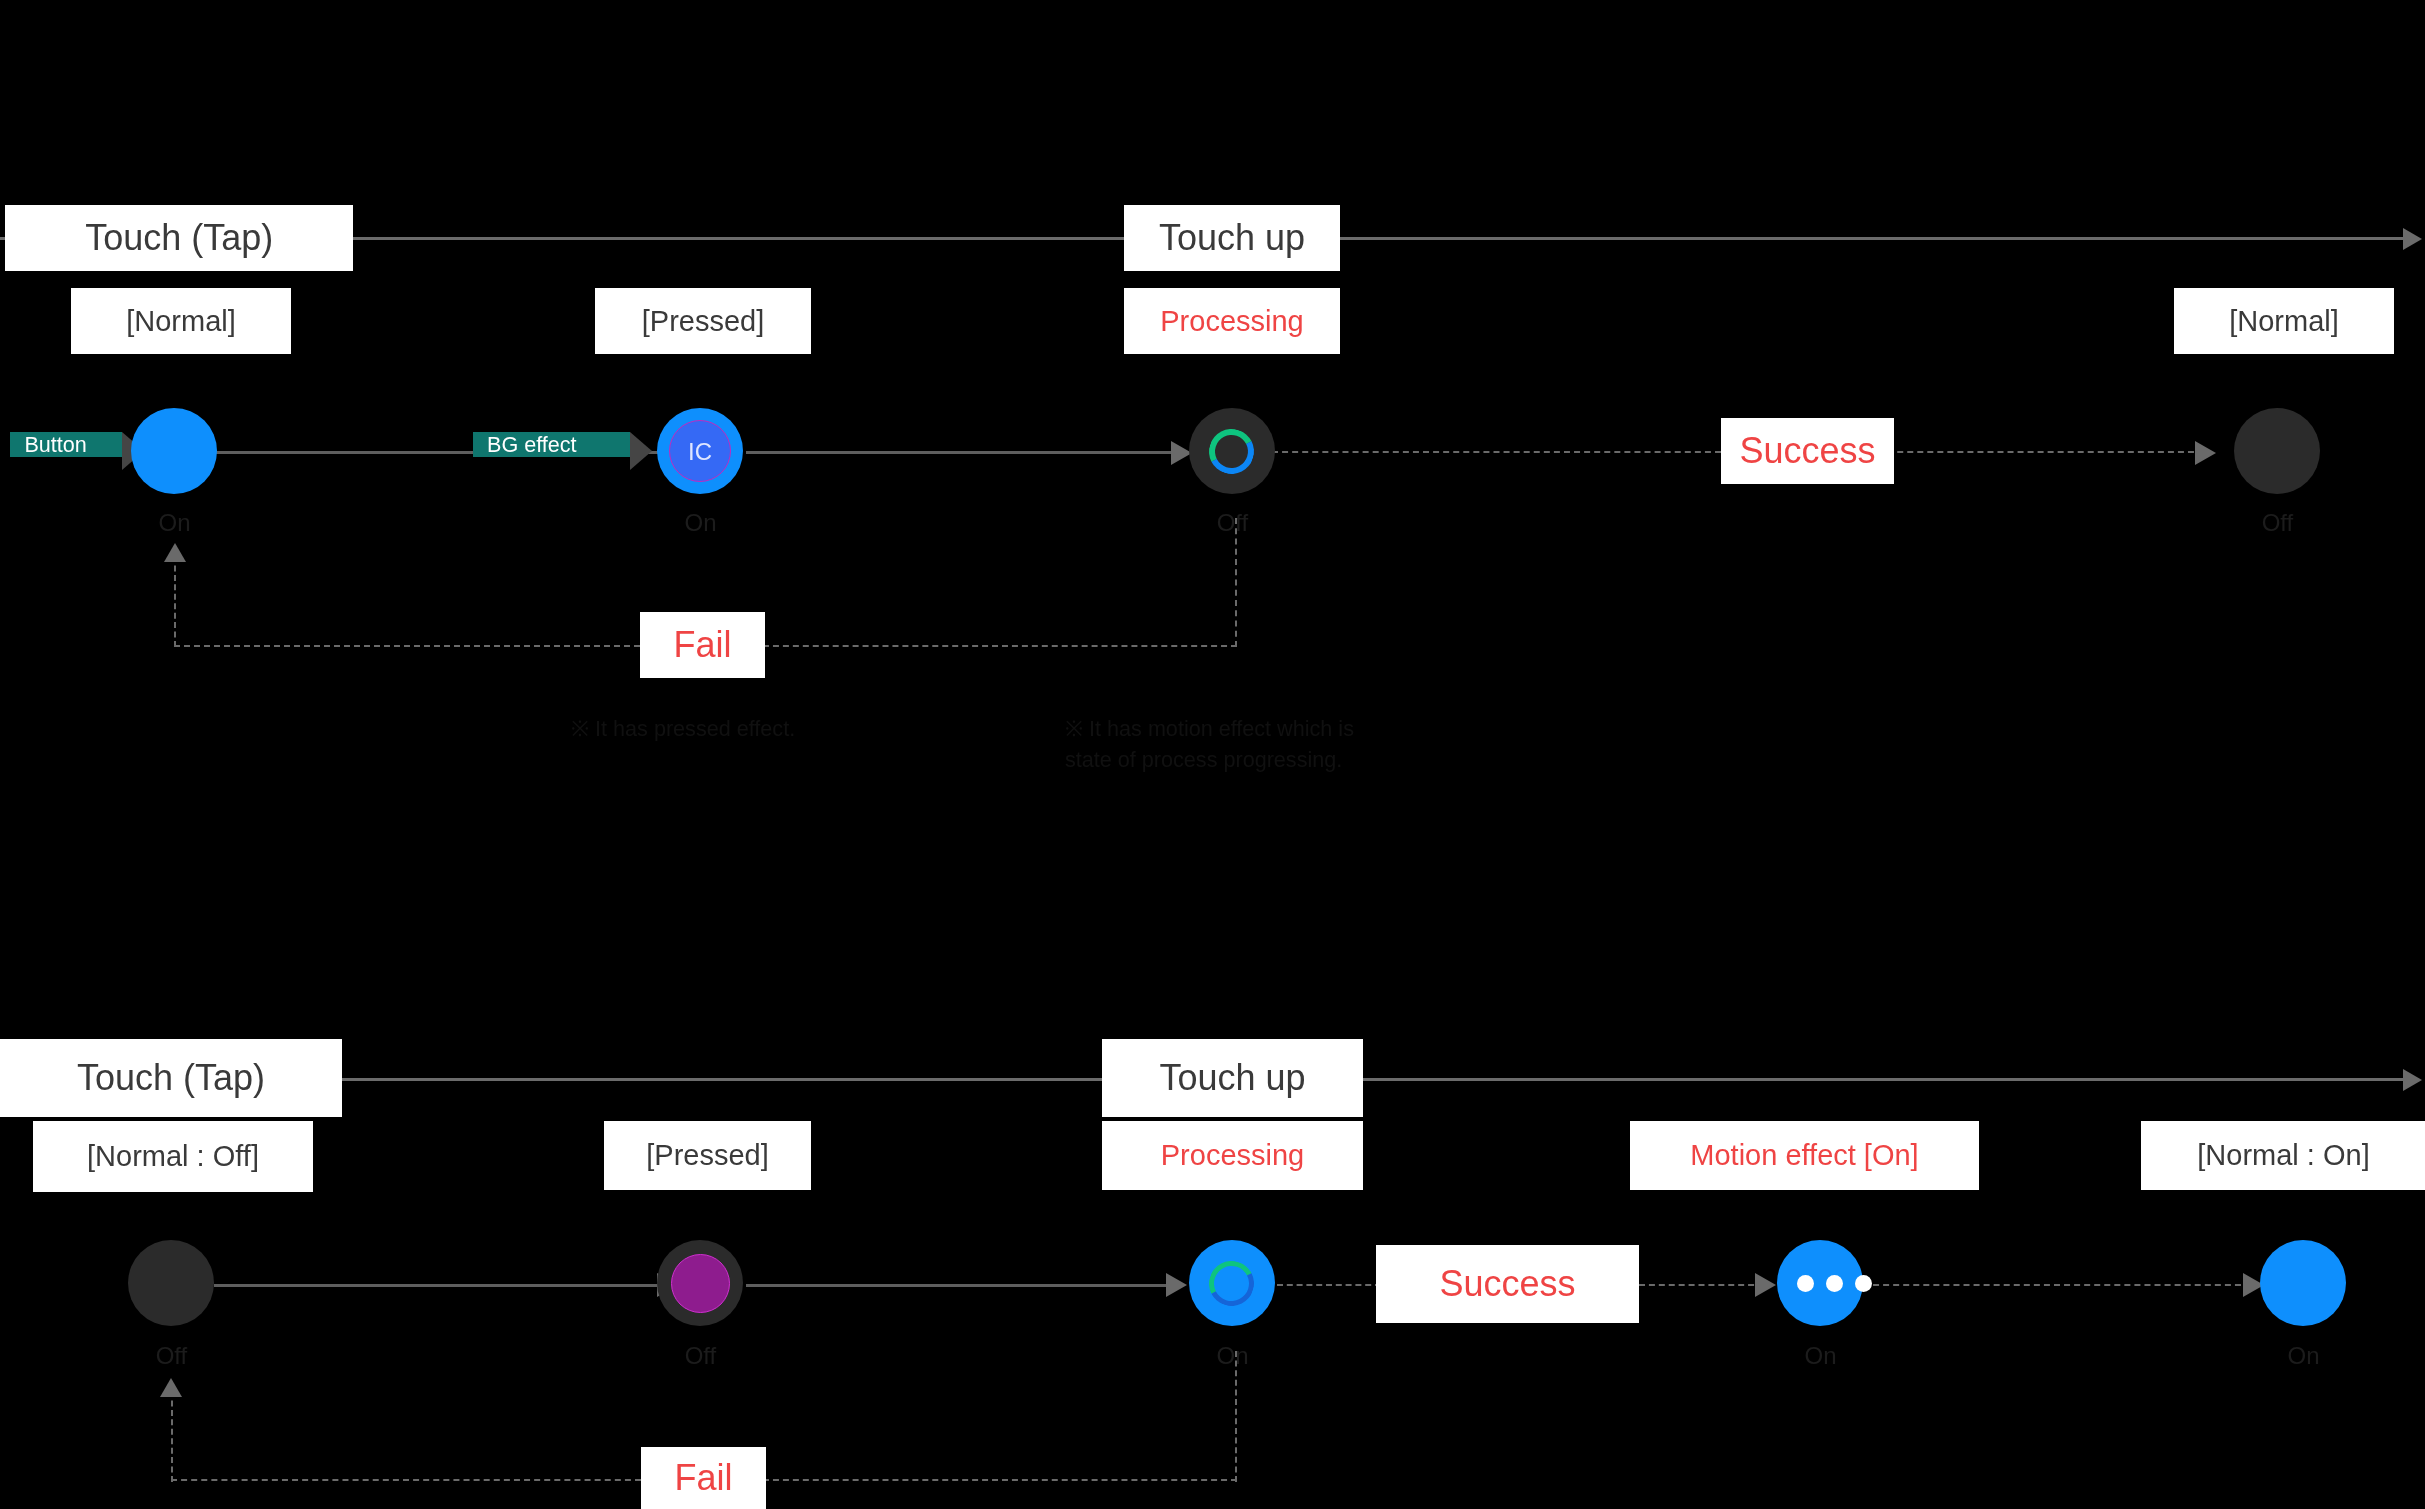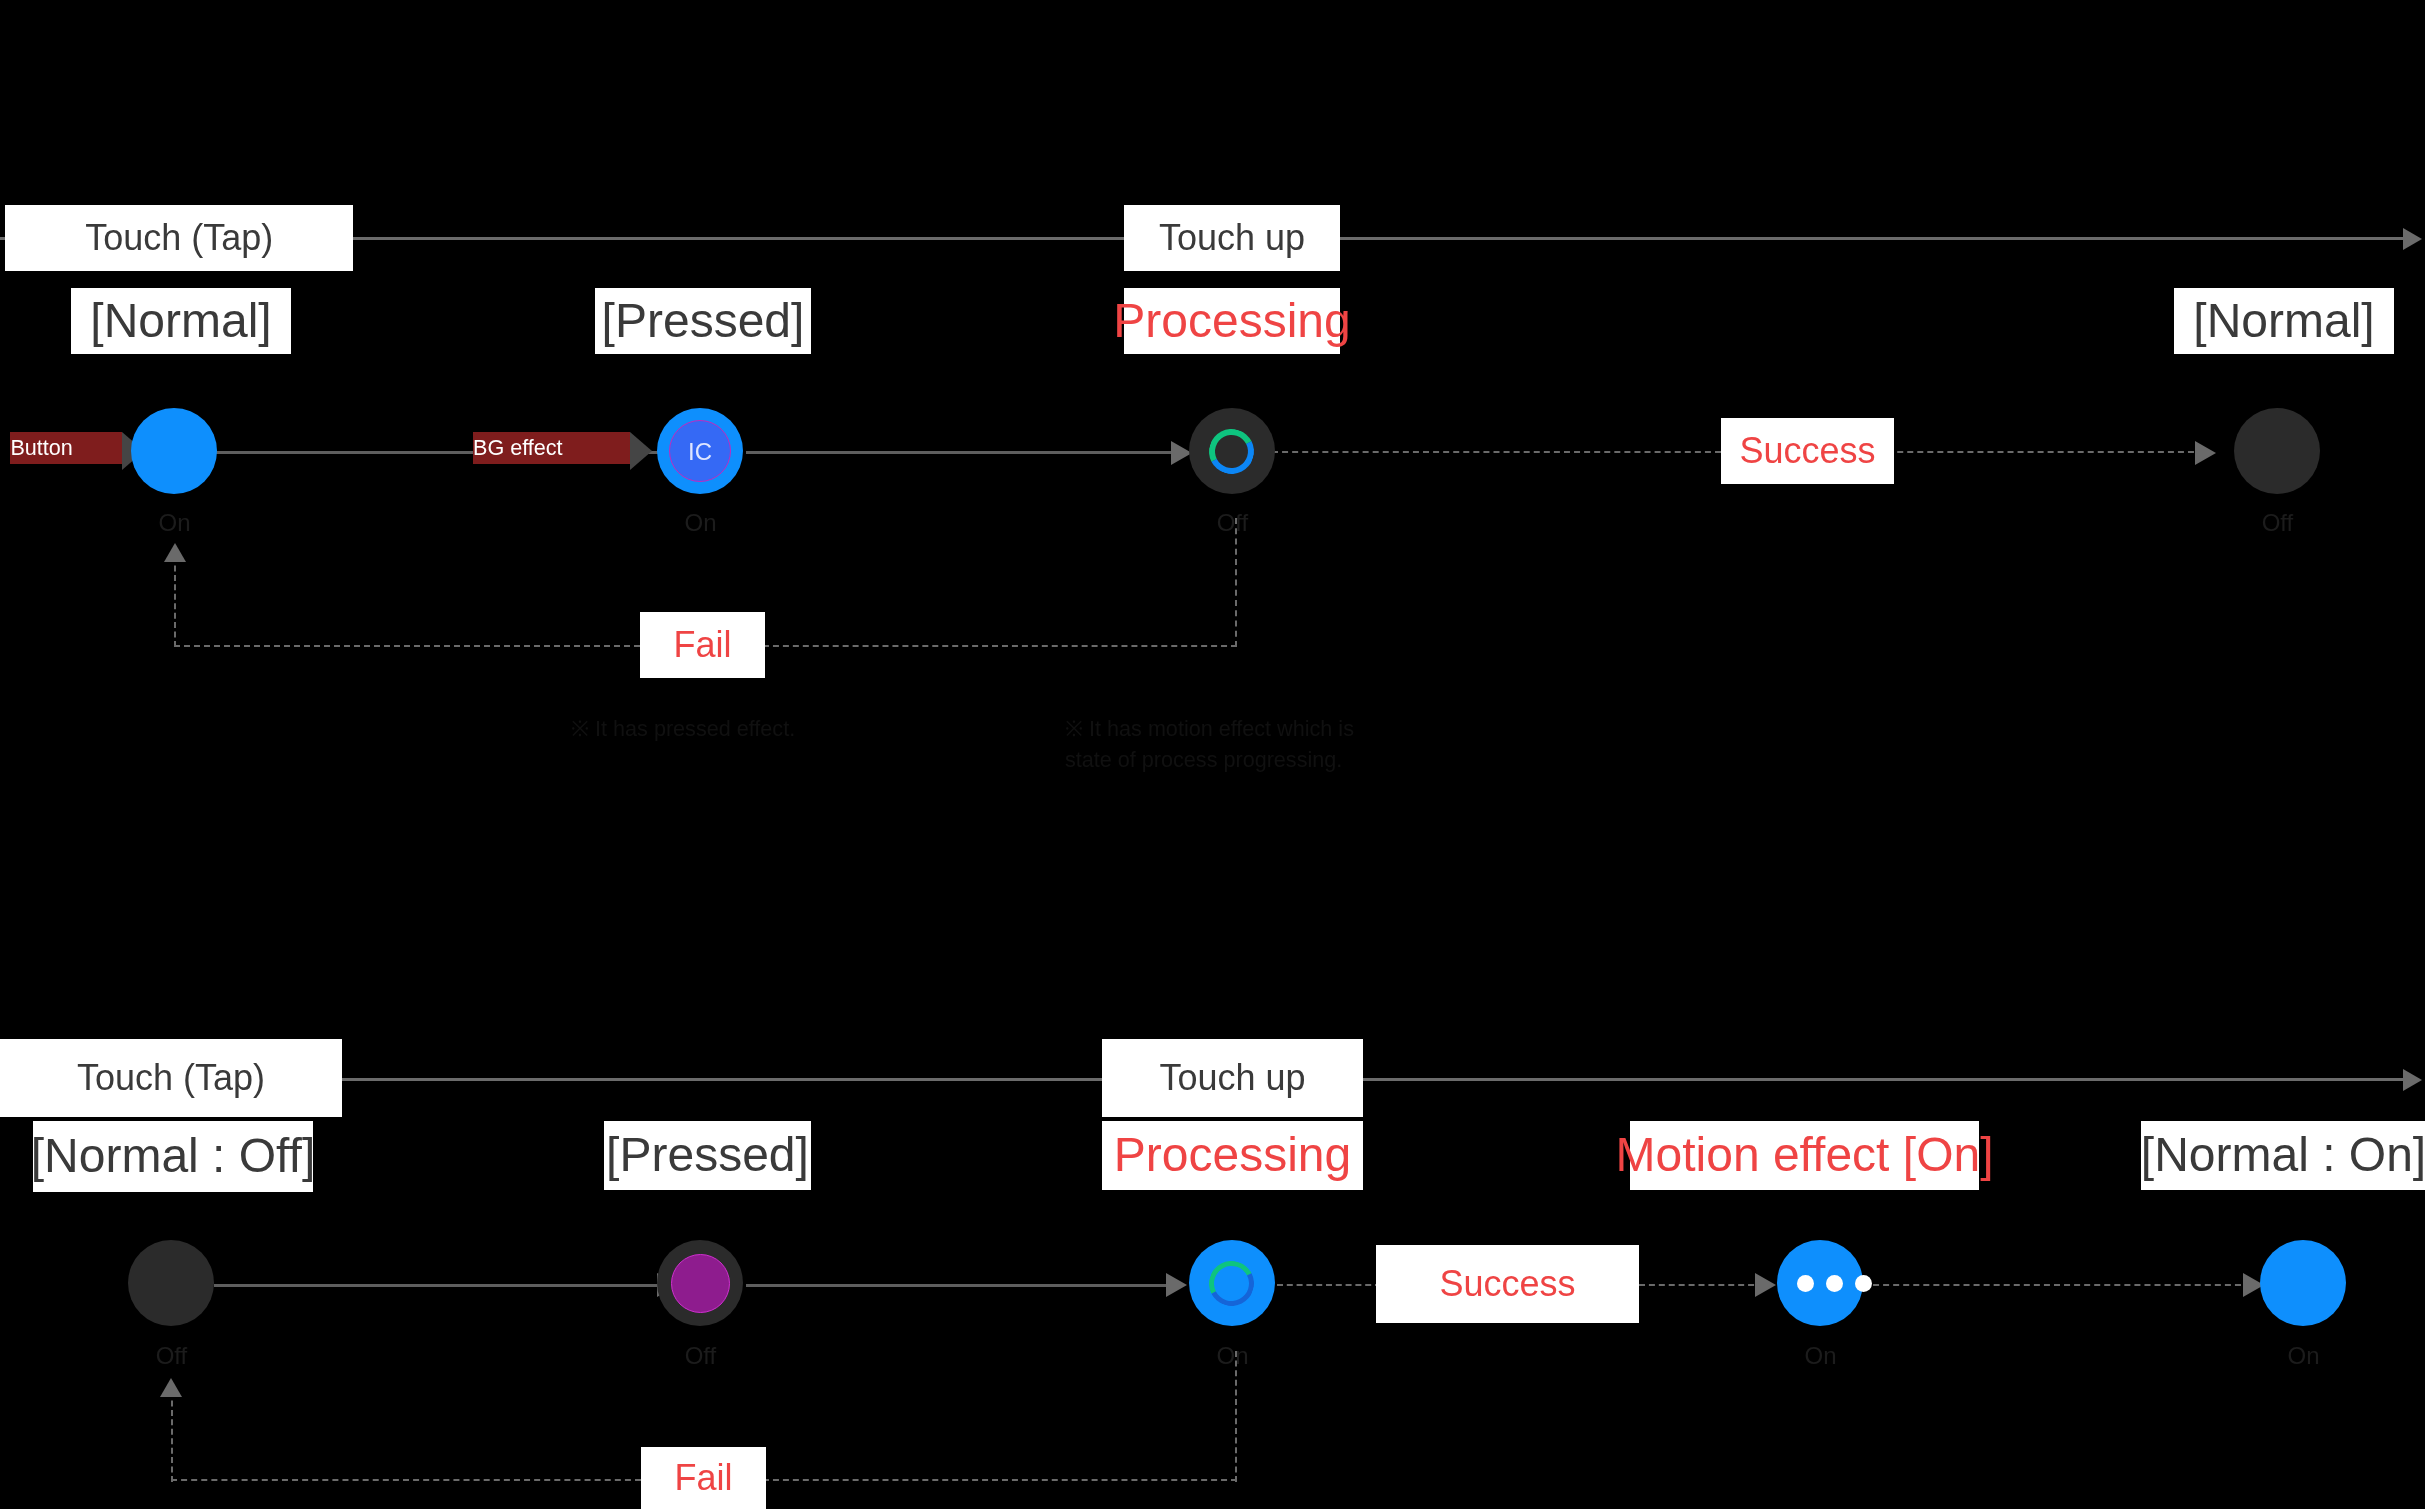--- a/index.html
+++ b/index.html
@@ -13,21 +13,21 @@
   
   .chip{
     position:absolute;background:#ffffff;
     display:flex;align-items:center;justify-content:center;
     text-align:right;line-height:1.05;white-space:nowrap;
     box-sizing:border-box;
   }
   .chip.dark   { color:#3a3a3a; }
   .chip.muted  { color:#ef4444; }
   .t-event  { font-size:36px; }
-  .t-state  { font-size:48px; }
+  .t-state  { font-size:29px; }
   .t-result { font-size:36px; }
 
   
   .rule{position:absolute;height:2.6px;background:#6b6b6b;}
   .rule-arrow{
     position:absolute;width:0;height:0;
     border-top:11.2px solid transparent;border-bottom:11.2px solid transparent;
     border-left:19px solid #6b6b6b;
   }
 
@@ -68,22 +68,22 @@
     border:6px solid transparent;border-bottom-color:#0c86f5;border-right-color:#0c86f5;
     transform:rotate(18deg);
   }
 
   
   .dots{position:absolute;display:flex;gap:12px;align-items:center;}
   .dots span{display:block;width:17px;height:17px;border-radius:50%;background:#ffffff;}
 
   
   .tag{
-    position:absolute;height:32px;background:#7f1d1d;color:#ffffff;
-    font-size:21.6px;display:flex;align-items:center;padding-left:0;
+    position:absolute;height:25px;background:#0f766e;color:#ffffff;
+    font-size:21.6px;display:flex;align-items:center;padding-left:14px;
     box-sizing:border-box;
   }
   .tag-point{
     position:absolute;width:0;height:0;
     border-top:19px solid transparent;border-bottom:19px solid transparent;
     border-left:22.4px solid #454545;
   }
 
   
   .note{

